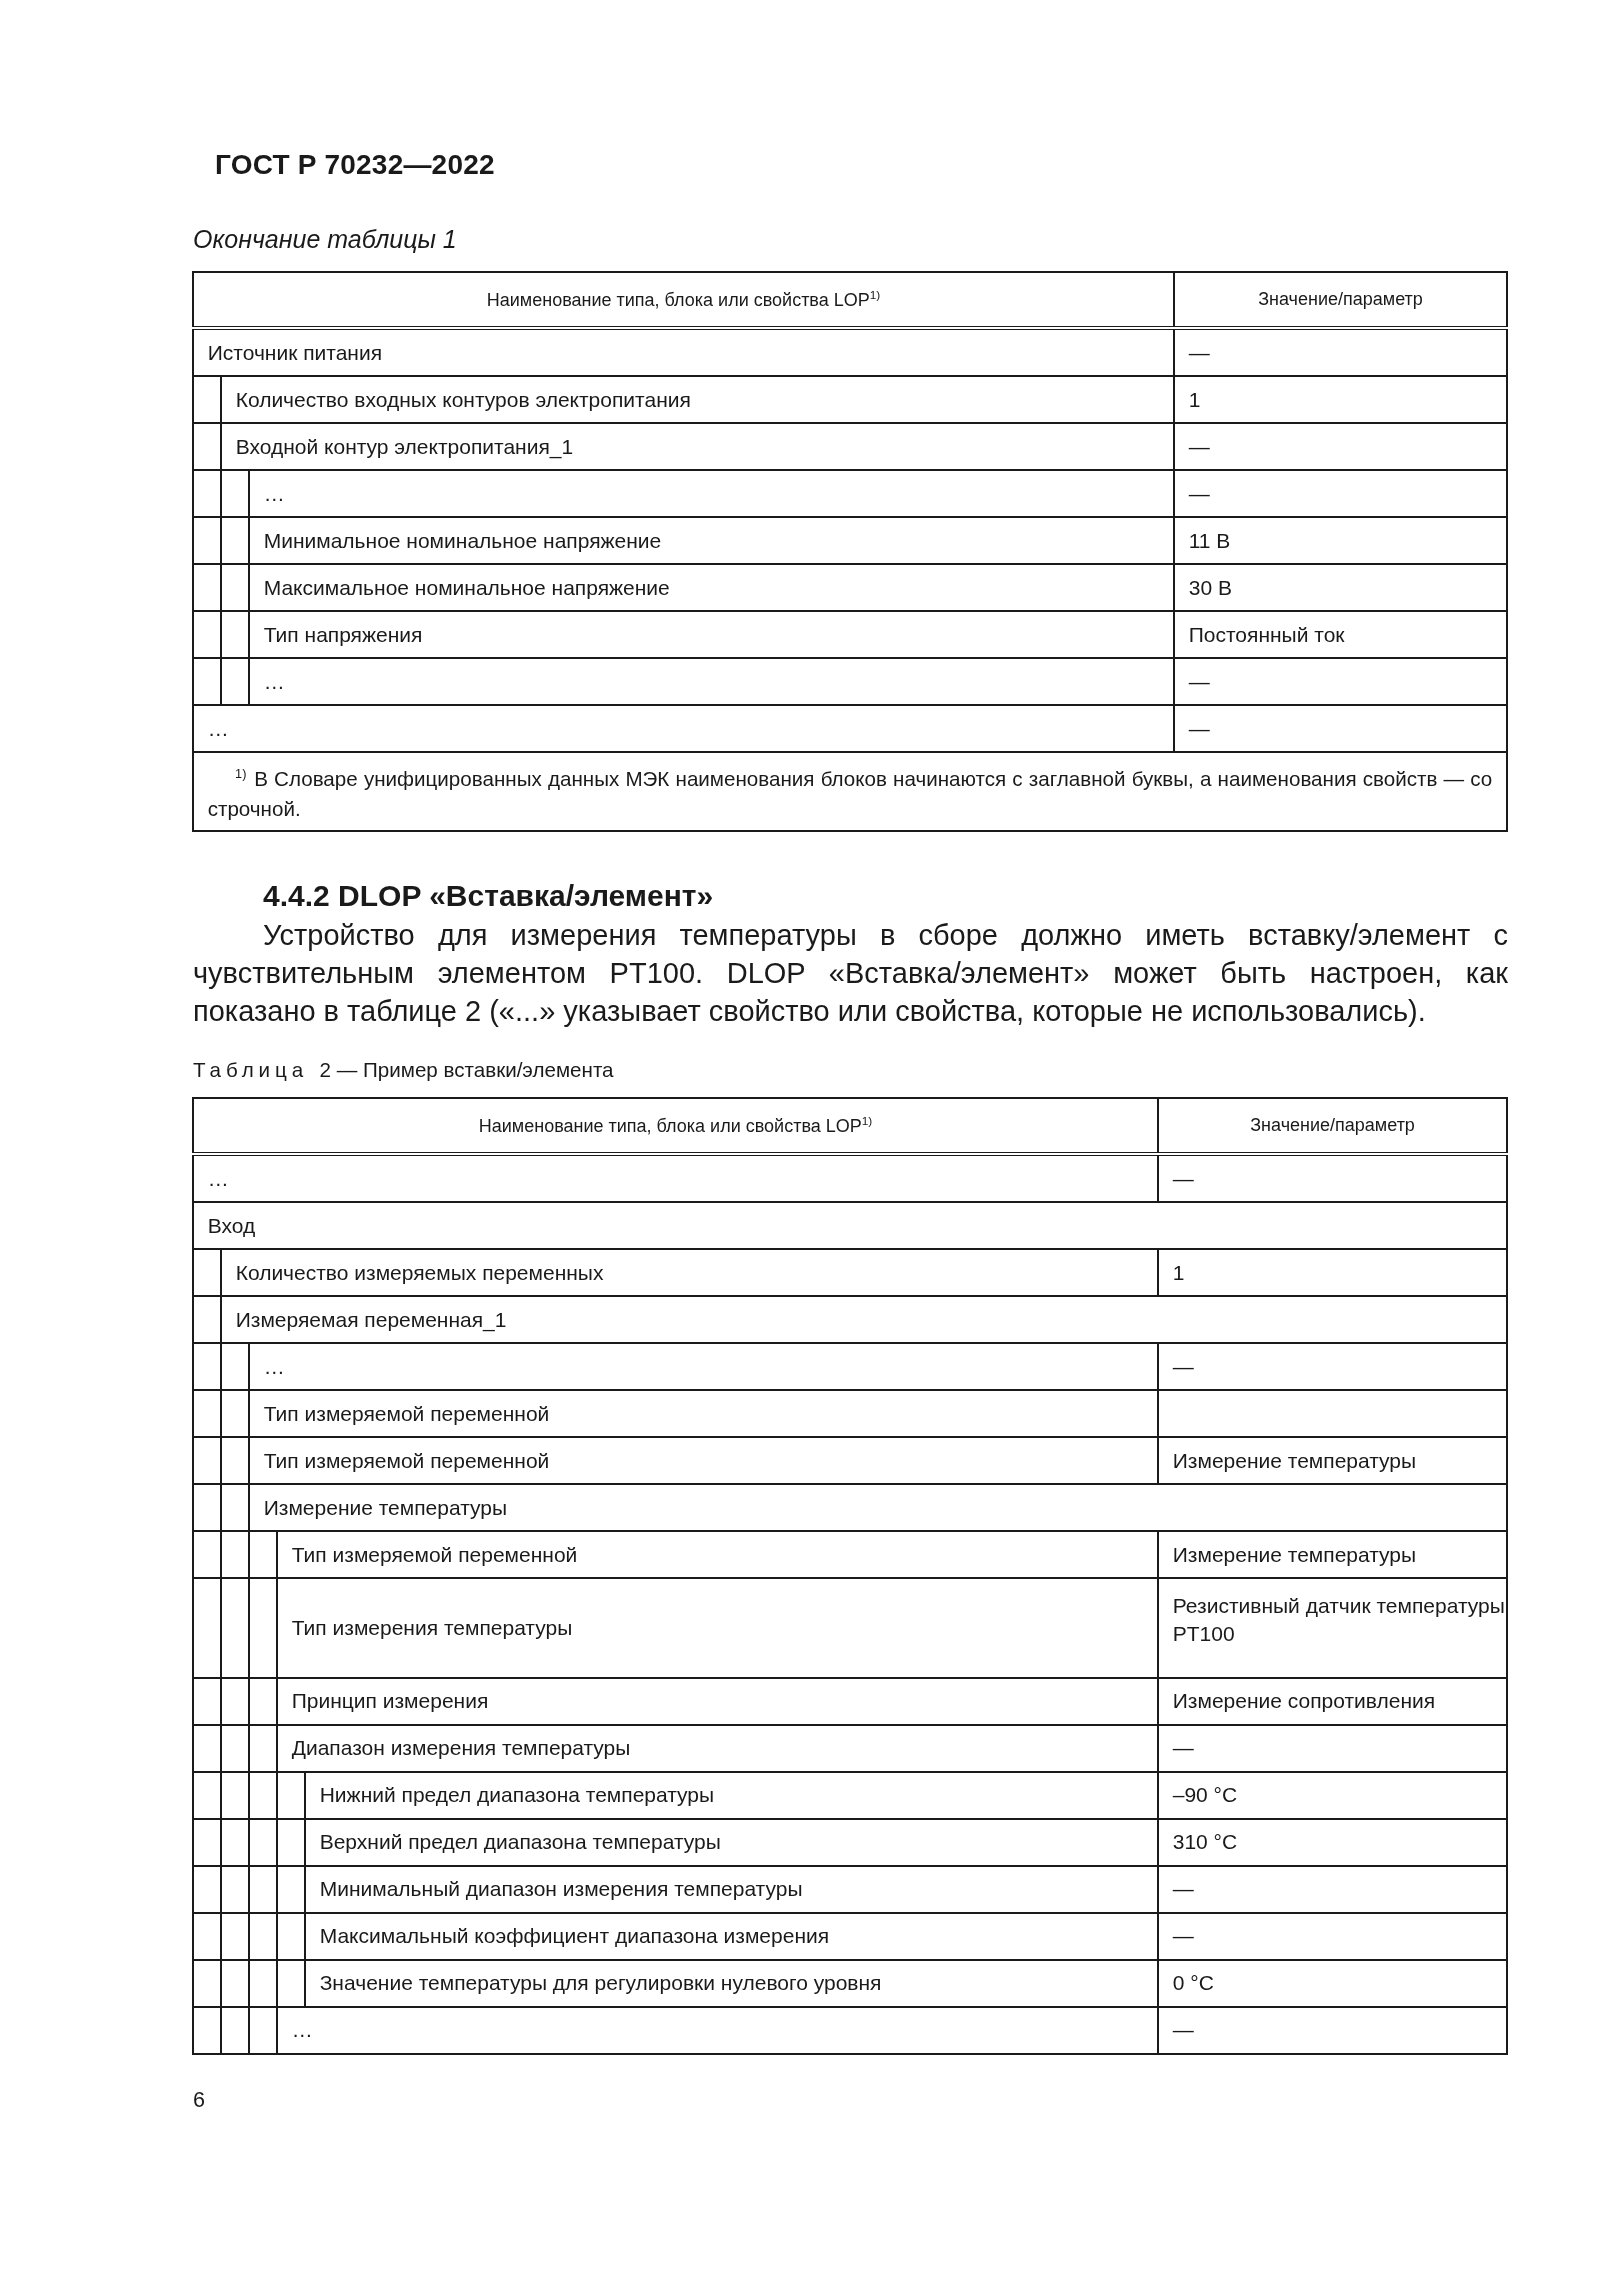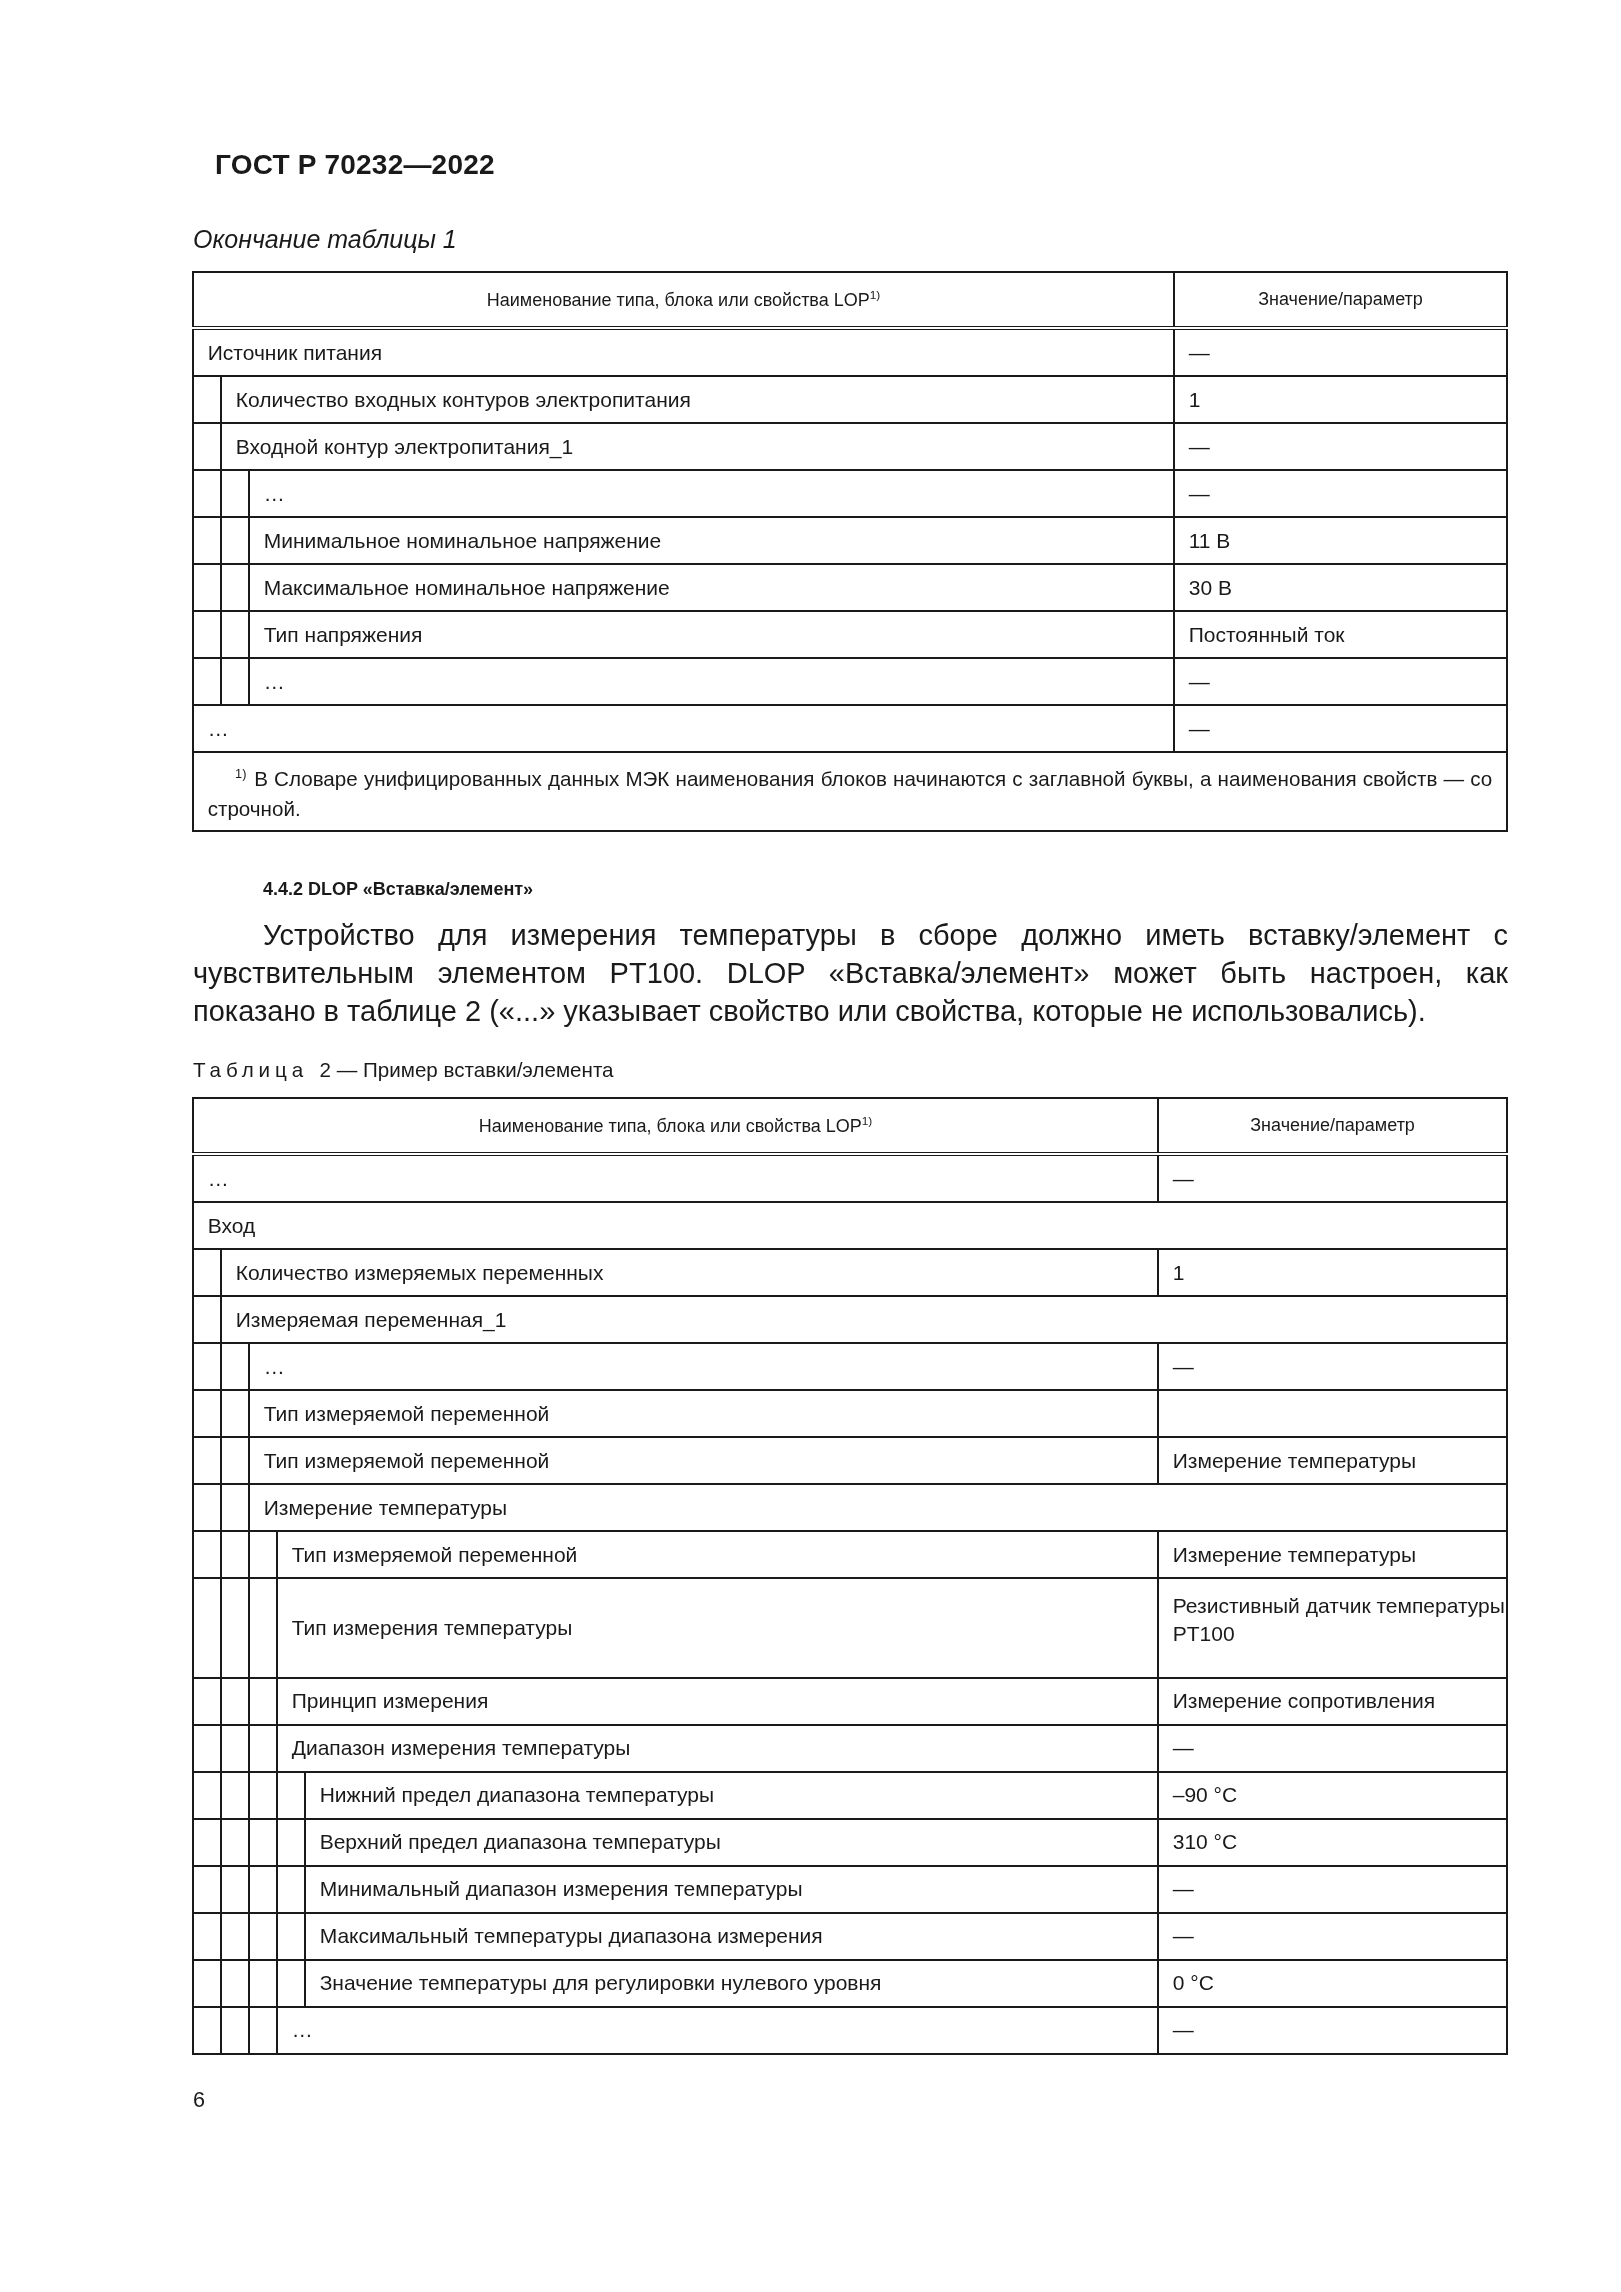--- a/index.html
+++ b/index.html
@@ -1,21 +1,21 @@
 <!DOCTYPE html>
 <html><head>
 <meta charset="utf-8">
 <style>
   html, body { margin:0; padding:0; background:#ffffff; }
   body { width:1621px; height:2293px; position:relative; overflow:hidden;
          font-family:"Liberation Sans", sans-serif; color:#1a1a1a; }
   .abs { position:absolute; }
   .doc-code { left:193px; top:149px; font-size:28px; font-weight:bold; letter-spacing:0.2px;margin-left:22px; }
   .cont-cap { left:193px; top:225px; font-size:25px; font-style:italic; }
-  .heading { left:263px; top:879px; font-size:18px; font-weight:bold; }
+  .heading { left:263px; top:879px; font-size:30px; font-weight:bold; }
   .para { left:193px; top:916px; width:1315px; font-size:29px; line-height:38px;
           text-align:justify; text-indent:70px; }
   .caption { left:193px; top:1058px; font-size:20.6px; }
   .caption .sp { letter-spacing:4.9px; }
   .page-num { left:193px; top:2087px; font-size:21.6px; }
 
   table.gost { position:absolute; border-collapse:collapse; table-layout:fixed;
                font-size:21px; }
   table.gost td { border:2px solid #1a1a1a; padding:0 0 0 13.7px; height:45px;
                   vertical-align:middle; overflow:hidden; white-space:nowrap; }
@@ -211,21 +211,21 @@
         <td class="ind"></td>
         <td class="ind"></td>
         <td colspan="1">Минимальный диапазон измерения температуры</td>
         <td class="val">—</td>
       </tr>
       <tr>
         <td class="ind"></td>
         <td class="ind"></td>
         <td class="ind"></td>
         <td class="ind"></td>
-        <td colspan="1">Максимальный температуры диапазона измерения</td>
+        <td colspan="1">Максимальный коэффициент диапазона измерения</td>
         <td class="val">—</td>
       </tr>
       <tr>
         <td class="ind"></td>
         <td class="ind"></td>
         <td class="ind"></td>
         <td class="ind"></td>
         <td colspan="1">Значение температуры для регулировки нулевого уровня</td>
         <td class="val">0 °C</td>
       </tr>

